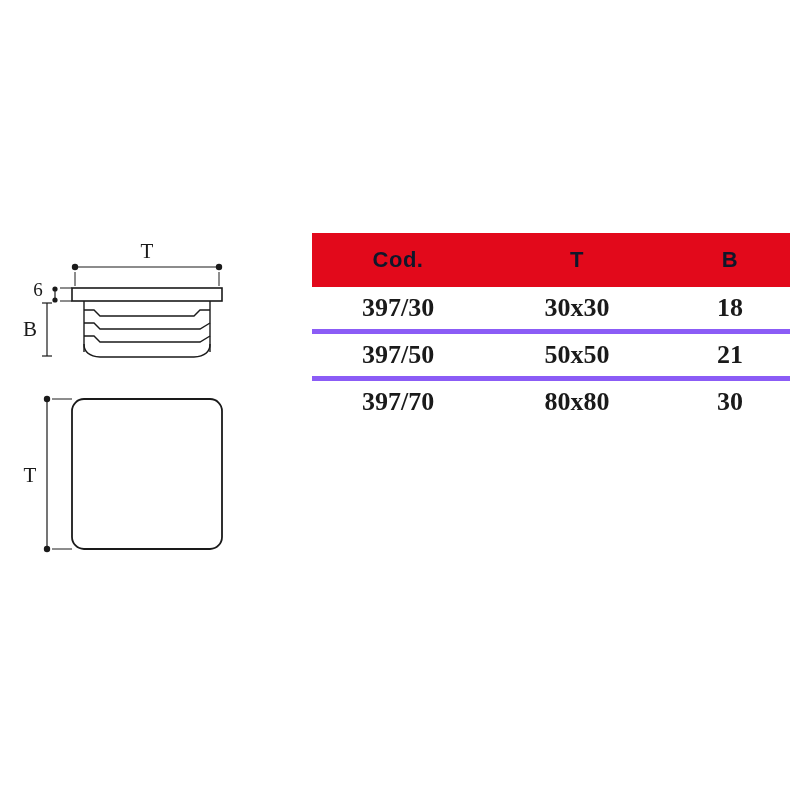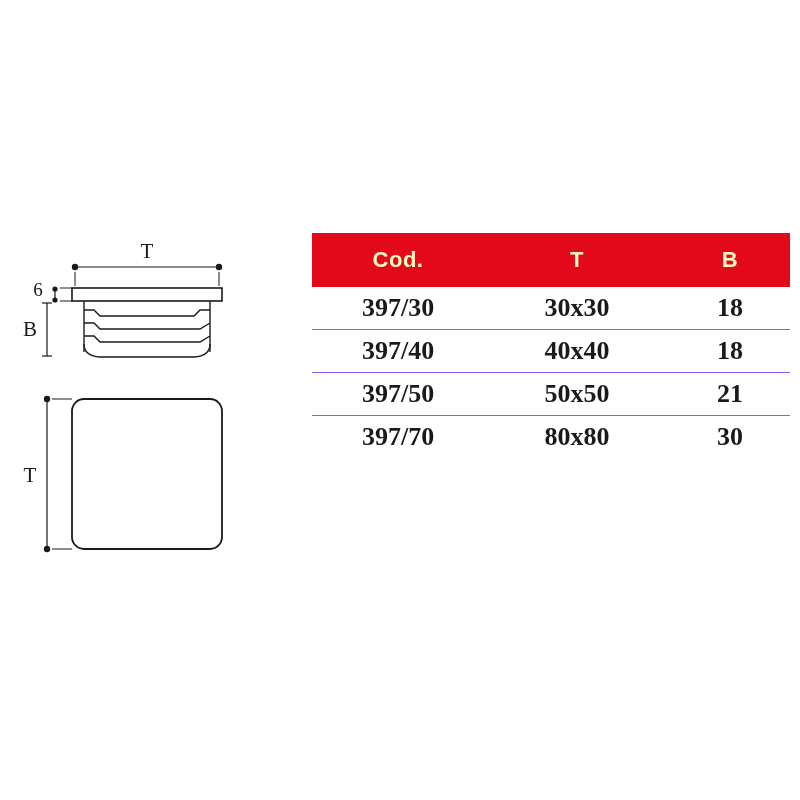--- a/index.html
+++ b/index.html
@@ -28,34 +28,34 @@
   #spec-table {
     position: absolute;
     left: 312px;
     top: 233px;
     width: 478px;
     border-collapse: collapse;
     font-family: "Liberation Serif", serif;
   }
   #spec-table th {
     background: #e2091b;
-    color: #fef9c3;
+    color: #0f172a;
     font-family: "Liberation Sans", sans-serif;
     font-weight: bold;
     font-size: 22px;
     height: 52px;
     letter-spacing: 0.5px;
   }
   #spec-table td {
     text-align: center;
     font-size: 26px;
     font-weight: bold;
     color: #1a1a1a;
     height: 40px;
-    border-bottom: 1px solid #8b5cf6;
+    border-bottom: 5px solid #8b5cf6;
     font-family: "Liberation Serif", serif;
   }
   #spec-table tbody tr:last-child td {
     border-bottom: none;
   }
   .col-cod { width: 172px; }
   .col-t   { width: 186px; }
   .col-b   { width: 120px; }
 </style>
 </head>
@@ -127,25 +127,20 @@
       <th class="col-b">B</th>
     </tr>
   </thead>
   <tbody>
     <tr>
       <td>397/30</td>
       <td>30x30</td>
       <td>18</td>
     </tr>
     <tr>
-      <td>397/40</td>
-      <td>40x40</td>
-      <td>18</td>
-    </tr>
-    <tr>
       <td>397/50</td>
       <td>50x50</td>
       <td>21</td>
     </tr>
     <tr>
       <td>397/70</td>
       <td>80x80</td>
       <td>30</td>
     </tr>
   </tbody>

